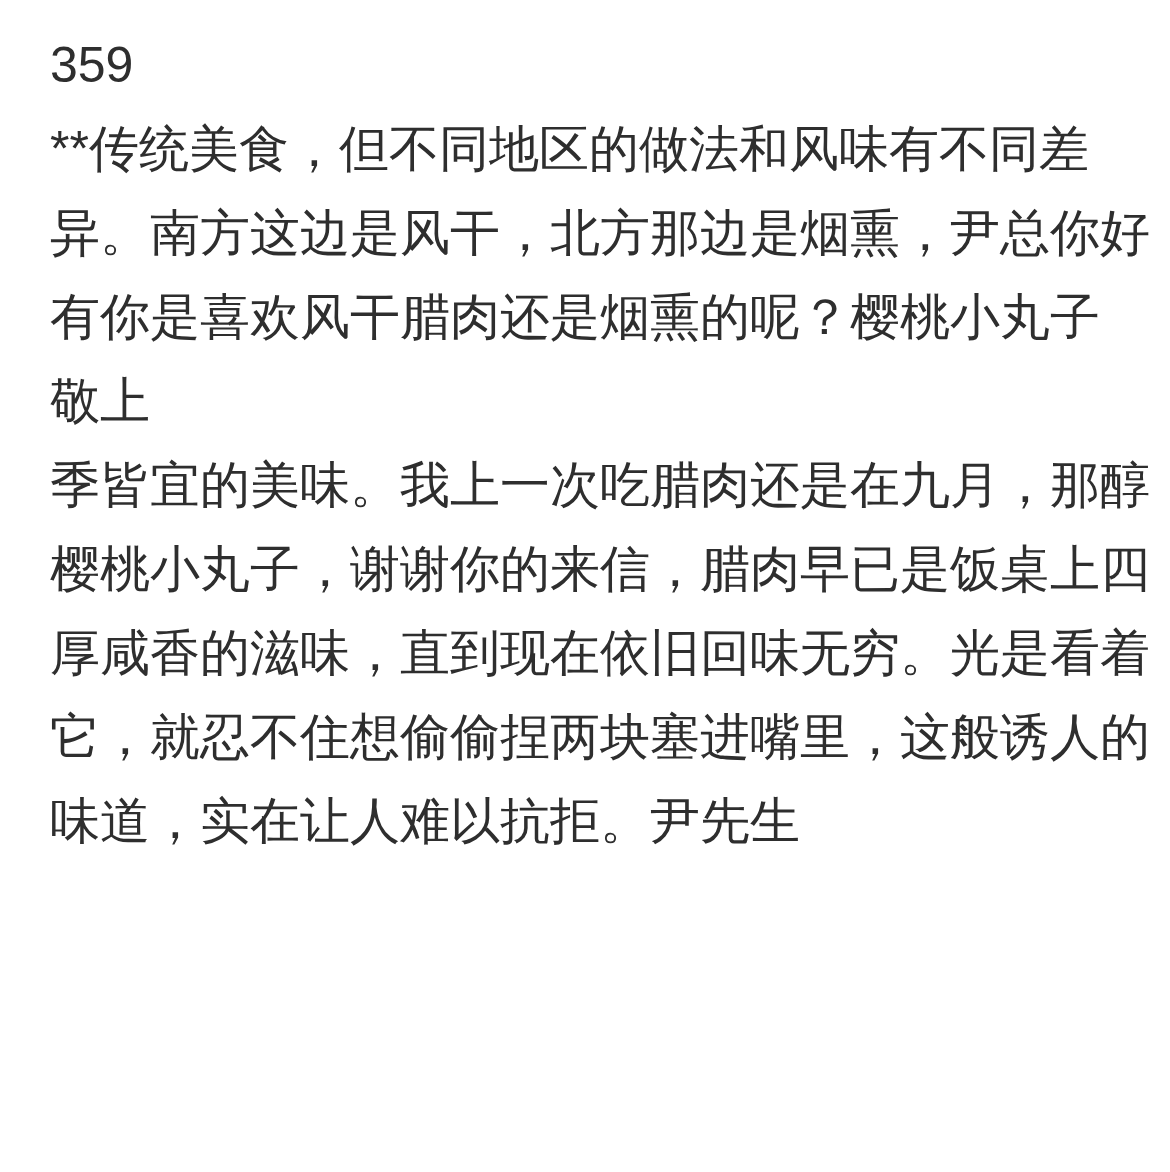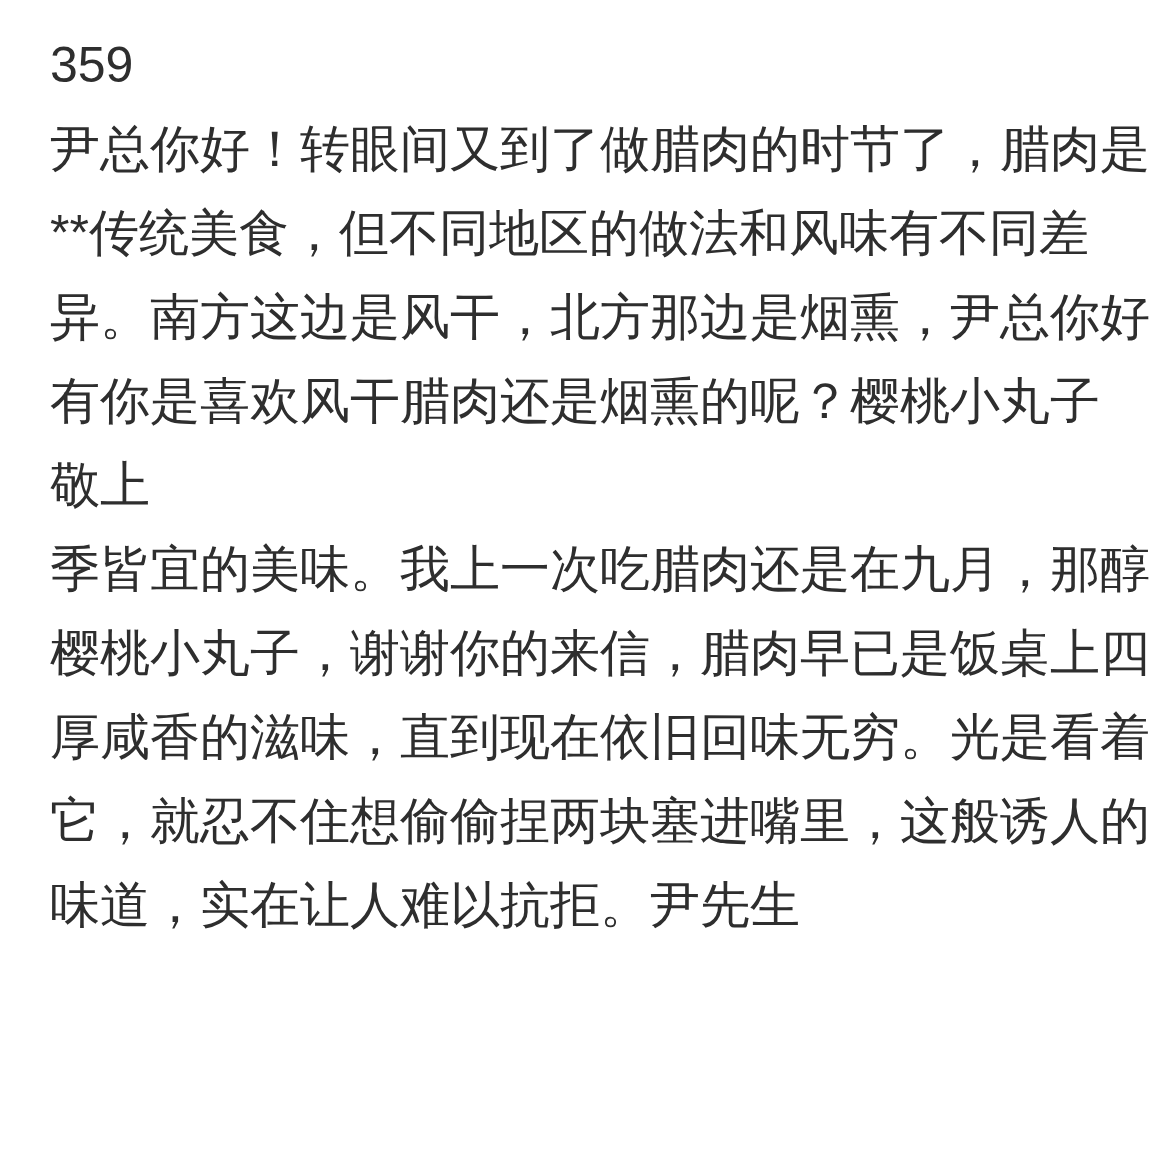--- a/index.html
+++ b/index.html
@@ -33,21 +33,20 @@
 </style>
 </head>
 <body>
 
 <div class="article-page">
 
   <div class="text-line">359</div>
 
 
   <section>
-    <div class="text-line">尹总你好！转眼间又到了做腊肉的时节了，腊肉是</div>
     <div class="text-line">**传统美食，但不同地区的做法和风味有不同差</div>
     <div class="text-line">异。南方这边是风干，北方那边是烟熏，尹总你好</div>
     <div class="text-line">有你是喜欢风干腊肉还是烟熏的呢？樱桃小丸子</div>
     <div class="text-line">敬上</div>
   </section>
 
   <section>
     <div class="text-line">季皆宜的美味。我上一次吃腊肉还是在九月，那醇</div>
     <div class="text-line">樱桃小丸子，谢谢你的来信，腊肉早已是饭桌上四</div>
     <div class="text-line">厚咸香的滋味，直到现在依旧回味无穷。光是看着</div>

